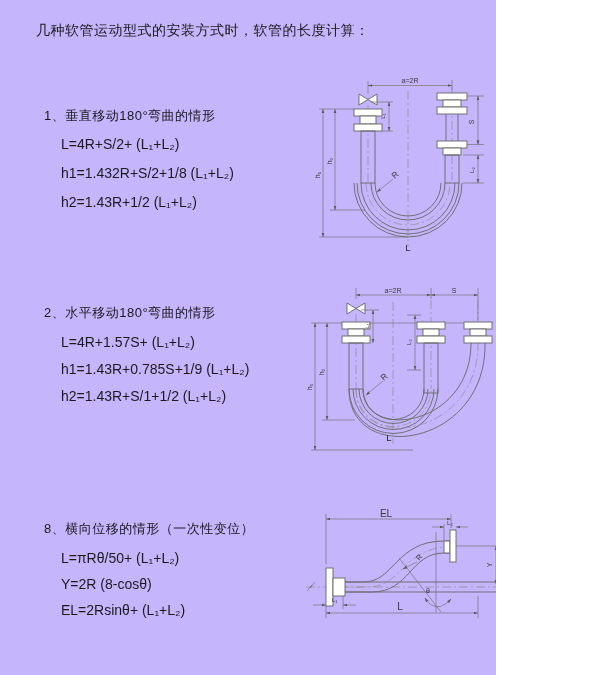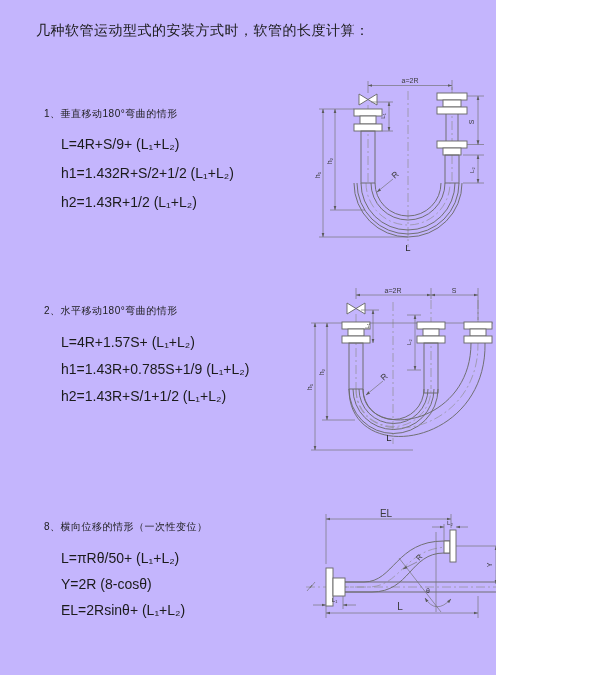--- a/index.html
+++ b/index.html
@@ -1,20 +1,20 @@
 <!DOCTYPE html>
 <html><head>
 <meta charset="utf-8">
 <style>
   html,body{margin:0;padding:0;background:#ffffff;}
   .page{position:relative;width:496px;height:675px;background:#c4b5fd;overflow:hidden;
         font-family:"Liberation Sans","DejaVu Sans",sans-serif;color:#1b1b1b;}
   .abs{position:absolute;}
   .title{font-size:14px;letter-spacing:0.5px;white-space:pre;}
-  .sec-heading{font-size:10px;letter-spacing:0.5px;white-space:pre;}
+  .sec-heading{font-size:13px;letter-spacing:0.5px;white-space:pre;}
   .formula{font-size:14px;white-space:pre;}
   .f29 .formula{height:29px;}
   .f27 .formula{height:27px;}
   .f26 .formula{height:26px;}
   svg{display:block;}
   svg .ln{stroke:#6b6b6b;fill:none;stroke-width:0.95;}
   svg .fil{fill:#ffffff;stroke:#6b6b6b;stroke-width:0.95;}
   svg .dim{stroke:#6f6f6f;fill:none;stroke-width:0.65;}
   svg .cl{stroke:#8c8c8c;fill:none;stroke-width:0.65;stroke-dasharray:9 3 2 3;}
   svg .vlv{fill:#ffffff;stroke:#6b6b6b;stroke-width:0.95;}
@@ -25,22 +25,22 @@
 </style>
 </head>
 <body>
 
 <div class="page">
 
   <div class="abs title" style="left:36px;top:22px;">几种软管运动型式的安装方式时，软管的长度计算：</div>
 
   <div class="abs sec-heading" style="left:44px;top:107px;">1、垂直移动180°弯曲的情形</div>
   <div class="abs f29" style="left:61px;top:136px;">
-    <div class="formula">L=4R+S/9+ (L₁+L₂)</div>
-    <div class="formula">h1=1.432R+S/2+1/2 (L₁+L₂)</div>
+    <div class="formula">L=4R+S/2+ (L₁+L₂)</div>
+    <div class="formula">h1=1.432R+S/2+1/8 (L₁+L₂)</div>
     <div class="formula">h2=1.43R+1/2 (L₁+L₂)</div>
   </div>
 
   <div class="abs sec-heading" style="left:44px;top:304px;">2、水平移动180°弯曲的情形</div>
   <div class="abs f27" style="left:61px;top:334px;">
     <div class="formula">L=4R+1.57S+ (L₁+L₂)</div>
     <div class="formula">h1=1.43R+0.785S+1/9 (L₁+L₂)</div>
     <div class="formula">h2=1.43R+S/1+1/2 (L₁+L₂)</div>
   </div>
 

